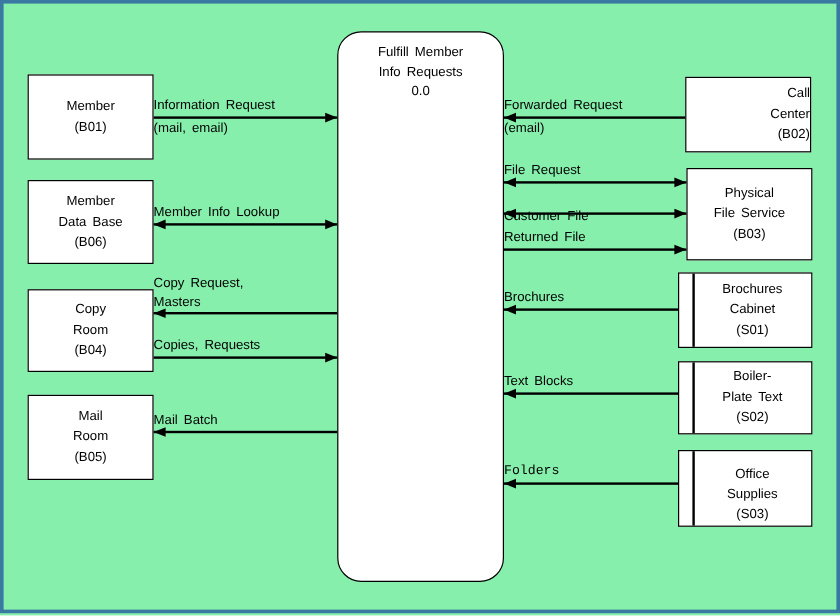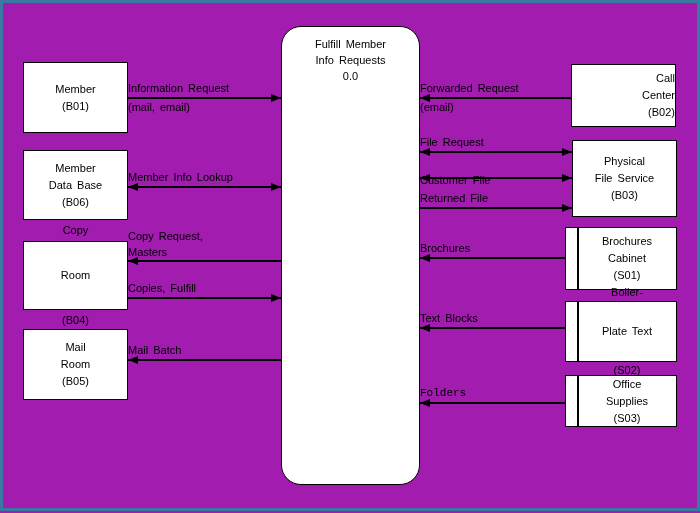--- a/index.html
+++ b/index.html
@@ -1,18 +1,18 @@
 <!DOCTYPE html>
 <html><head>
 <meta charset="utf-8">
 <style>
   * { margin:0; padding:0; box-sizing:border-box; }
   html,body { background:#fff; }
   body { font-family:"Liberation Sans", sans-serif; color:#000; }
-  .canvas { position:relative; width:700px; height:513px; background:#a21caf; overflow:hidden; }
+  .canvas { position:relative; width:700px; height:513px; background:#86efac; overflow:hidden; }
   .frame { position:absolute; left:0; top:0; width:700px; height:511px; border:3px solid #3a7aa2; }
   .box { position:absolute; border:1.5px solid #000; background:#fff;
          display:flex; flex-direction:column; justify-content:center; align-items:center;
          font-size:11px; line-height:17px; text-align:center; word-spacing:2px; }
   .ds { padding-left:12px; }
   .ds-inner { position:absolute; left:11px; top:0; bottom:0; width:1.5px; background:#000; }
   .proc { position:absolute; left:281px; top:26px; width:139px; height:459px;
           border:1.5px solid #000; border-radius:20px; background:#fff;
           font-size:11px; line-height:16px; text-align:center; padding-top:9px; word-spacing:2px; }
   .line { position:absolute; height:2px; background:#000; }
@@ -37,21 +37,21 @@
 
   <div class="box" style="left:23px;top:62px;width:105px;height:71px;">
     <div>Member</div>
     <div>(B01)</div>
   </div>
   <div class="box" style="left:23px;top:150px;width:105px;height:70px;">
     <div>Member</div>
     <div>Data Base</div>
     <div>(B06)</div>
   </div>
-  <div class="box" style="left:23px;top:241px;width:105px;height:69px;gap:28px;">
+  <div class="box" style="left:23px;top:241px;width:105px;height:69px;">
     <div>Copy</div>
     <div>Room</div>
     <div>(B04)</div>
   </div>
   <div class="box" style="left:23px;top:329px;width:105px;height:71px;">
     <div>Mail</div>
     <div>Room</div>
     <div>(B05)</div>
   </div>
 
@@ -65,27 +65,27 @@
     <div>File Service</div>
     <div>(B03)</div>
   </div>
 
   <div class="box ds" style="left:565px;top:227px;width:112px;height:63px;">
     <div class="ds-inner"></div>
     <div>Brochures</div>
     <div>Cabinet</div>
     <div>(S01)</div>
   </div>
-  <div class="box ds" style="left:565px;top:301px;width:112px;height:61px;gap:22px;">
+  <div class="box ds" style="left:565px;top:301px;width:112px;height:61px;">
     <div class="ds-inner"></div>
     <div>Boiler-</div>
     <div>Plate Text</div>
     <div>(S02)</div>
   </div>
-  <div class="box ds" style="left:565px;top:375px;width:112px;height:52px;">
+  <div class="box ds" style="left:565px;top:375px;width:112px;height:64px;justify-content:flex-end;">
     <div class="ds-inner"></div>
     <div>Office</div>
     <div>Supplies</div>
     <div>(S03)</div>
   </div>
 
   <div>
     <div class="lbl" style="left:128px;top:81px;width:153px;">Information Request</div>
     <div class="line" style="left:128px;top:97px;width:153px;"></div>
     <div class="ah-r" style="left:271px;top:94px;"></div>
@@ -100,21 +100,21 @@
   </div>
 
   <div>
     <div class="lbl" style="left:128px;top:229px;width:153px;">Copy Request,</div>
     <div class="lbl" style="left:128px;top:245px;width:153px;">Masters</div>
     <div class="line" style="left:128px;top:260px;width:153px;"></div>
     <div class="ah-l" style="left:128px;top:257px;"></div>
   </div>
 
   <div>
-    <div class="lbl" style="left:128px;top:281px;width:153px;">Copies, Fulfill</div>
+    <div class="lbl" style="left:128px;top:281px;width:153px;">Copies, Requests</div>
     <div class="line" style="left:128px;top:297px;width:153px;"></div>
     <div class="ah-r" style="left:271px;top:294px;"></div>
   </div>
 
   <div>
     <div class="lbl" style="left:128px;top:343px;width:153px;">Mail Batch</div>
     <div class="line" style="left:128px;top:359px;width:153px;"></div>
     <div class="ah-l" style="left:128px;top:356px;"></div>
   </div>
 

